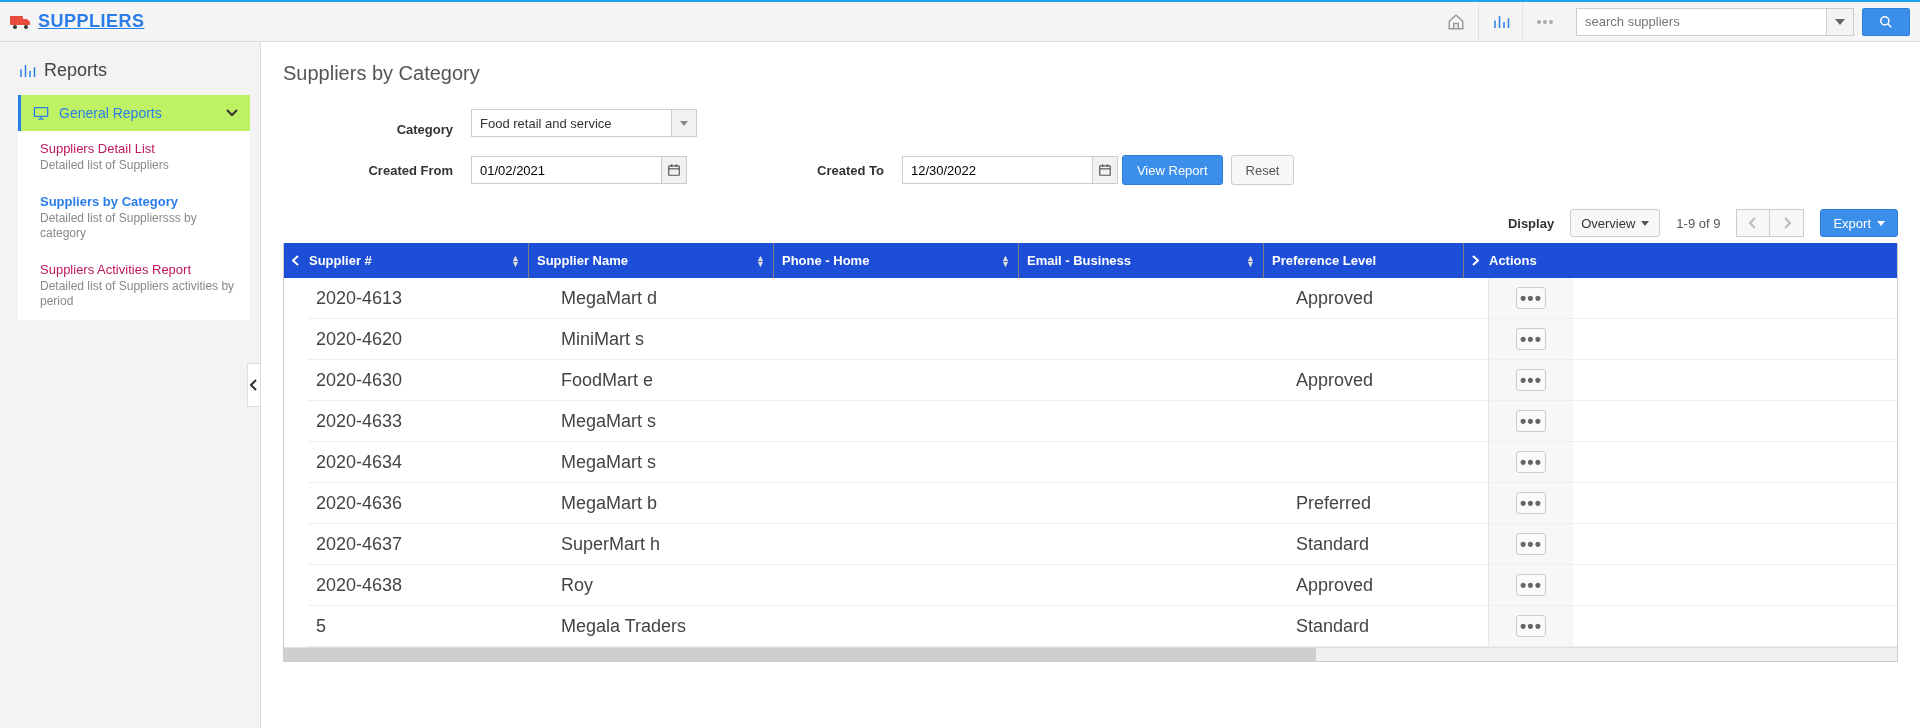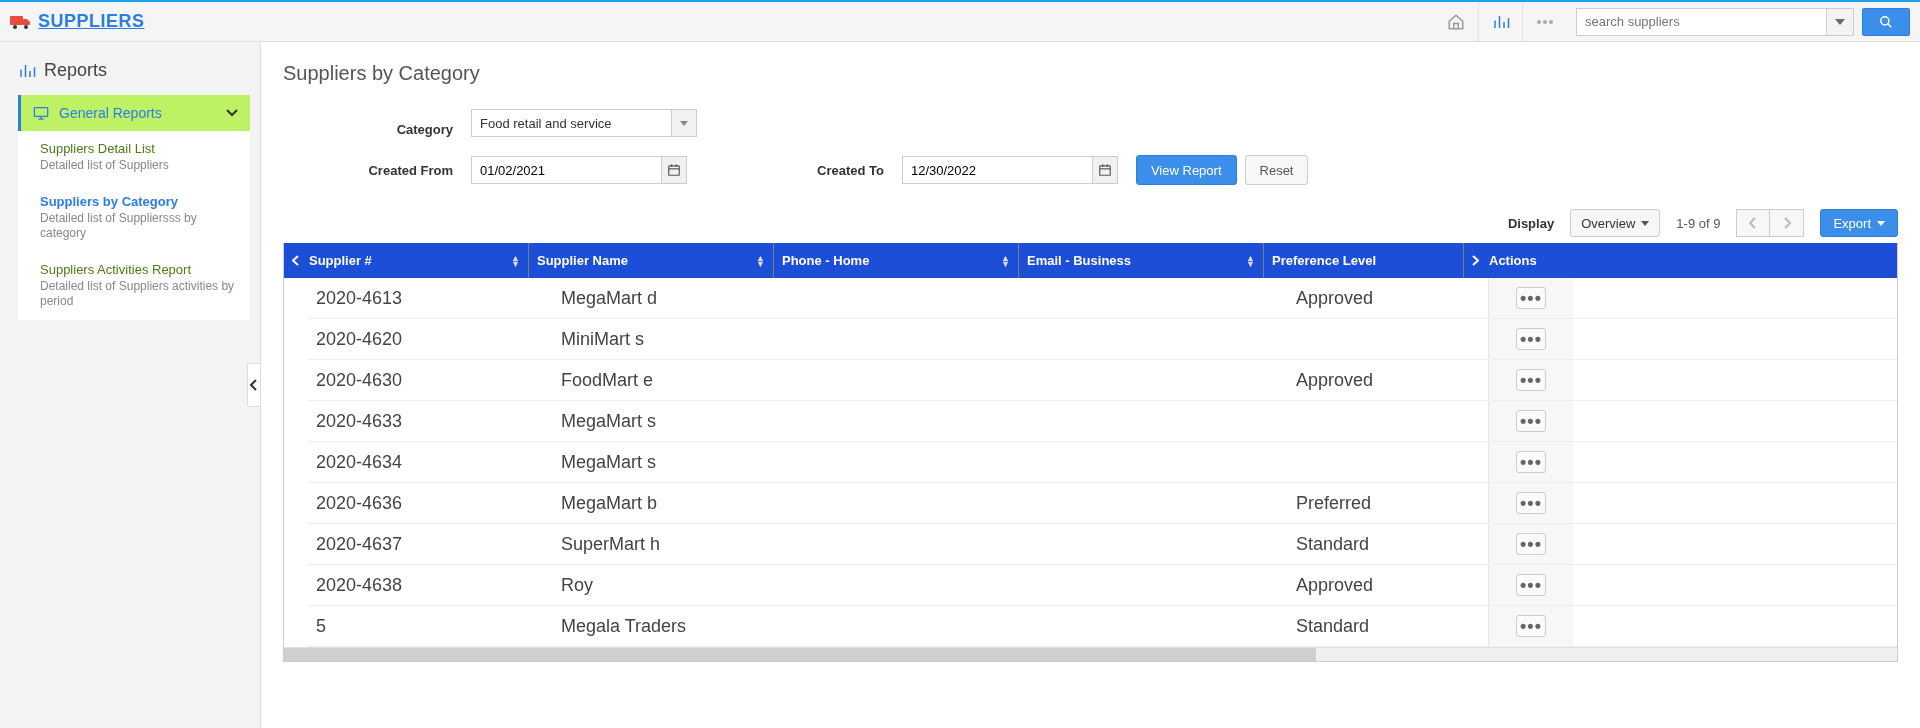--- a/index.html
+++ b/index.html
@@ -73,21 +73,21 @@
     display:flex; align-items:center; justify-content:space-between;
     color:#2b7de9; font-size:14px;
     cursor:pointer;
   }
   .nav-group .left { display:flex; align-items:center; gap:10px; }
   .nav-group .chev { color:#333; }
 
   .nav-items { background:#fff; }
   .nav-item { padding: 10px 14px 10px 22px; cursor:pointer; }
   .nav-item.active .nav-item-title { color:#2b7de9; font-weight:600; }
-  .nav-item-title { font-size:13px; color:#4d7c0f; }
+  .nav-item-title { font-size:13px; color:#be185d; }
   .nav-item-desc { font-size:12px; color:#888; margin-top:2px; line-height:1.3; }
 
   .collapse-handle {
     position:absolute; right:-1px; top:50%; transform:translateY(-50%);
     width:14px; height:44px; background:#fff; border:1px solid #ddd;
     display:flex; align-items:center; justify-content:center;
     cursor:pointer; color:#333;
   }
 
   
@@ -112,21 +112,21 @@
   }
   .filter-row2 { display:flex; align-items:center; }
   .filter-block { display:flex; align-items:center; }
   .spacer-mid { width: 130px; }
   .btn {
     height:30px; padding:0 14px; border-radius:3px; cursor:pointer;
     font-size:13px; border:1px solid transparent; display:inline-flex; align-items:center; justify-content:center;
   }
   .btn-primary { background:#3b8ee9; color:#fff; border-color:#2d7fd8; }
   .btn-default { background:#f7f7f7; color:#555; border-color:#ccc; }
-  .btn-group { display:flex; gap:8px; margin-left:18px; }
+  .btn-group { display:flex; gap:8px; margin-left:4px; }
 
   
   .table-toolbar {
     display:flex; align-items:center; justify-content:flex-end;
     gap:16px; margin-bottom:6px;
   }
   .tb-label { font-weight:600; color:#333; }
   .tb-select {
     height:28px; border:1px solid #ccc; background:#f7f7f7;
     padding:0 10px; display:flex; align-items:center; gap:6px; cursor:pointer;

